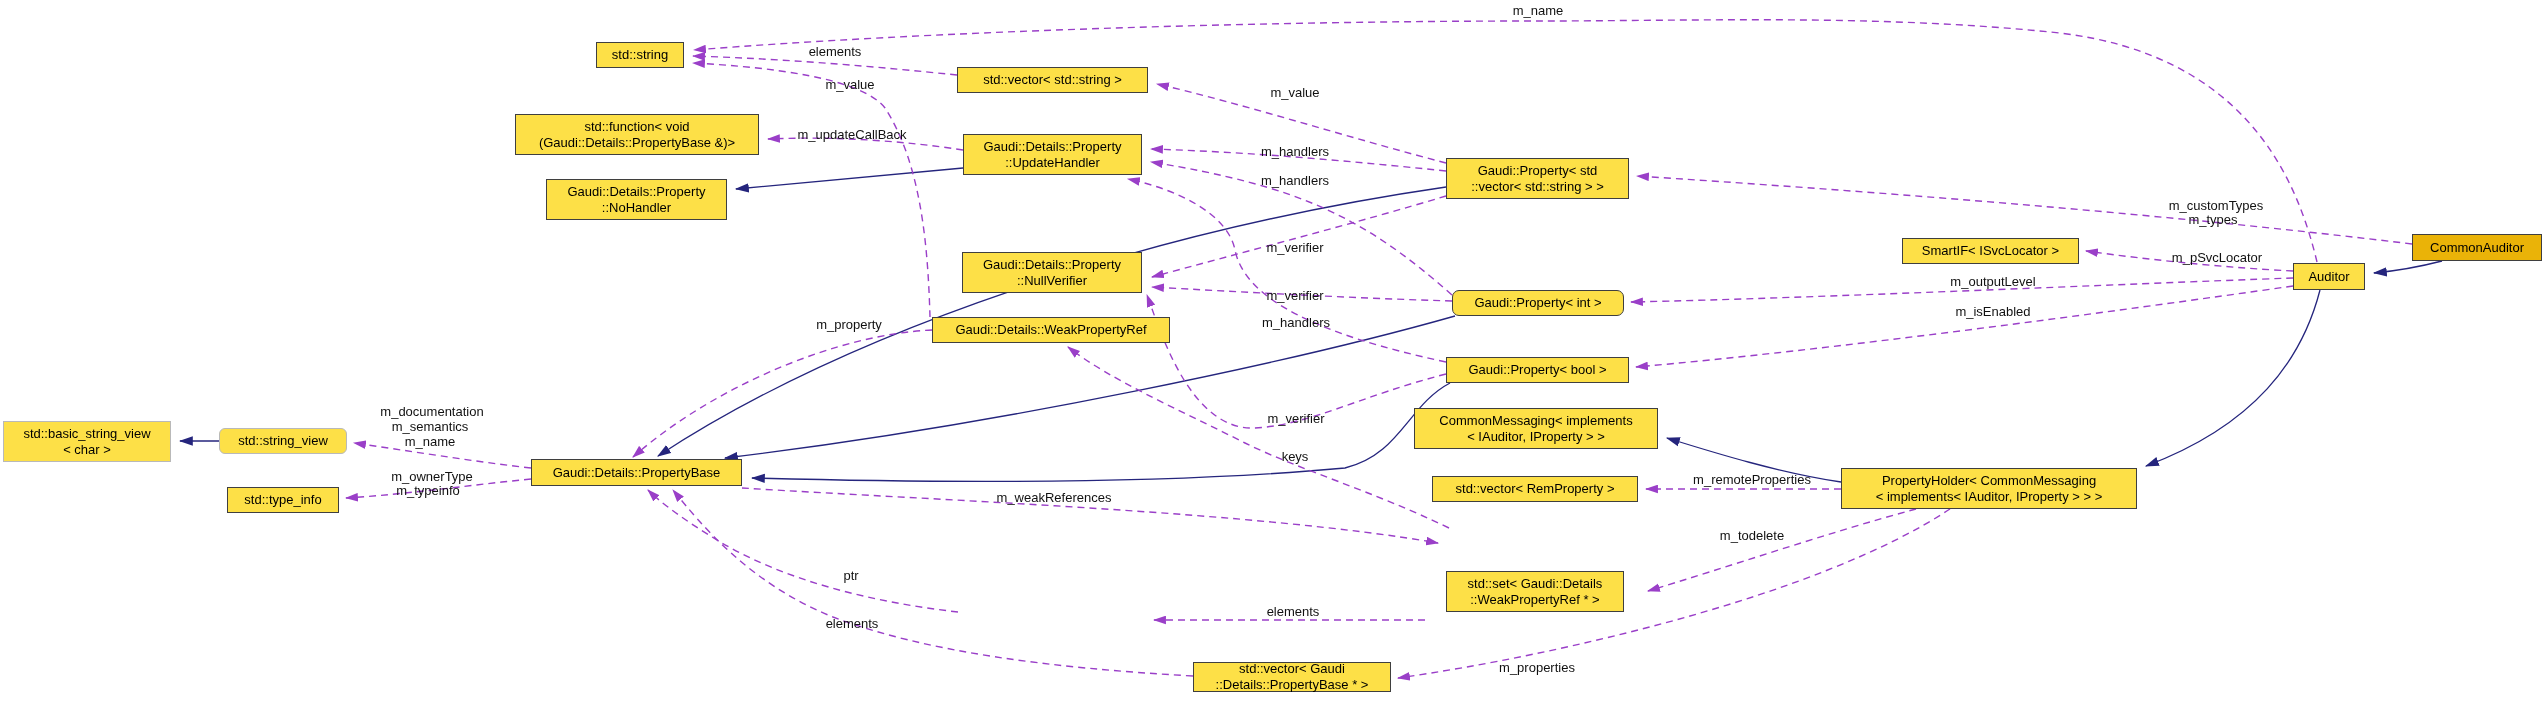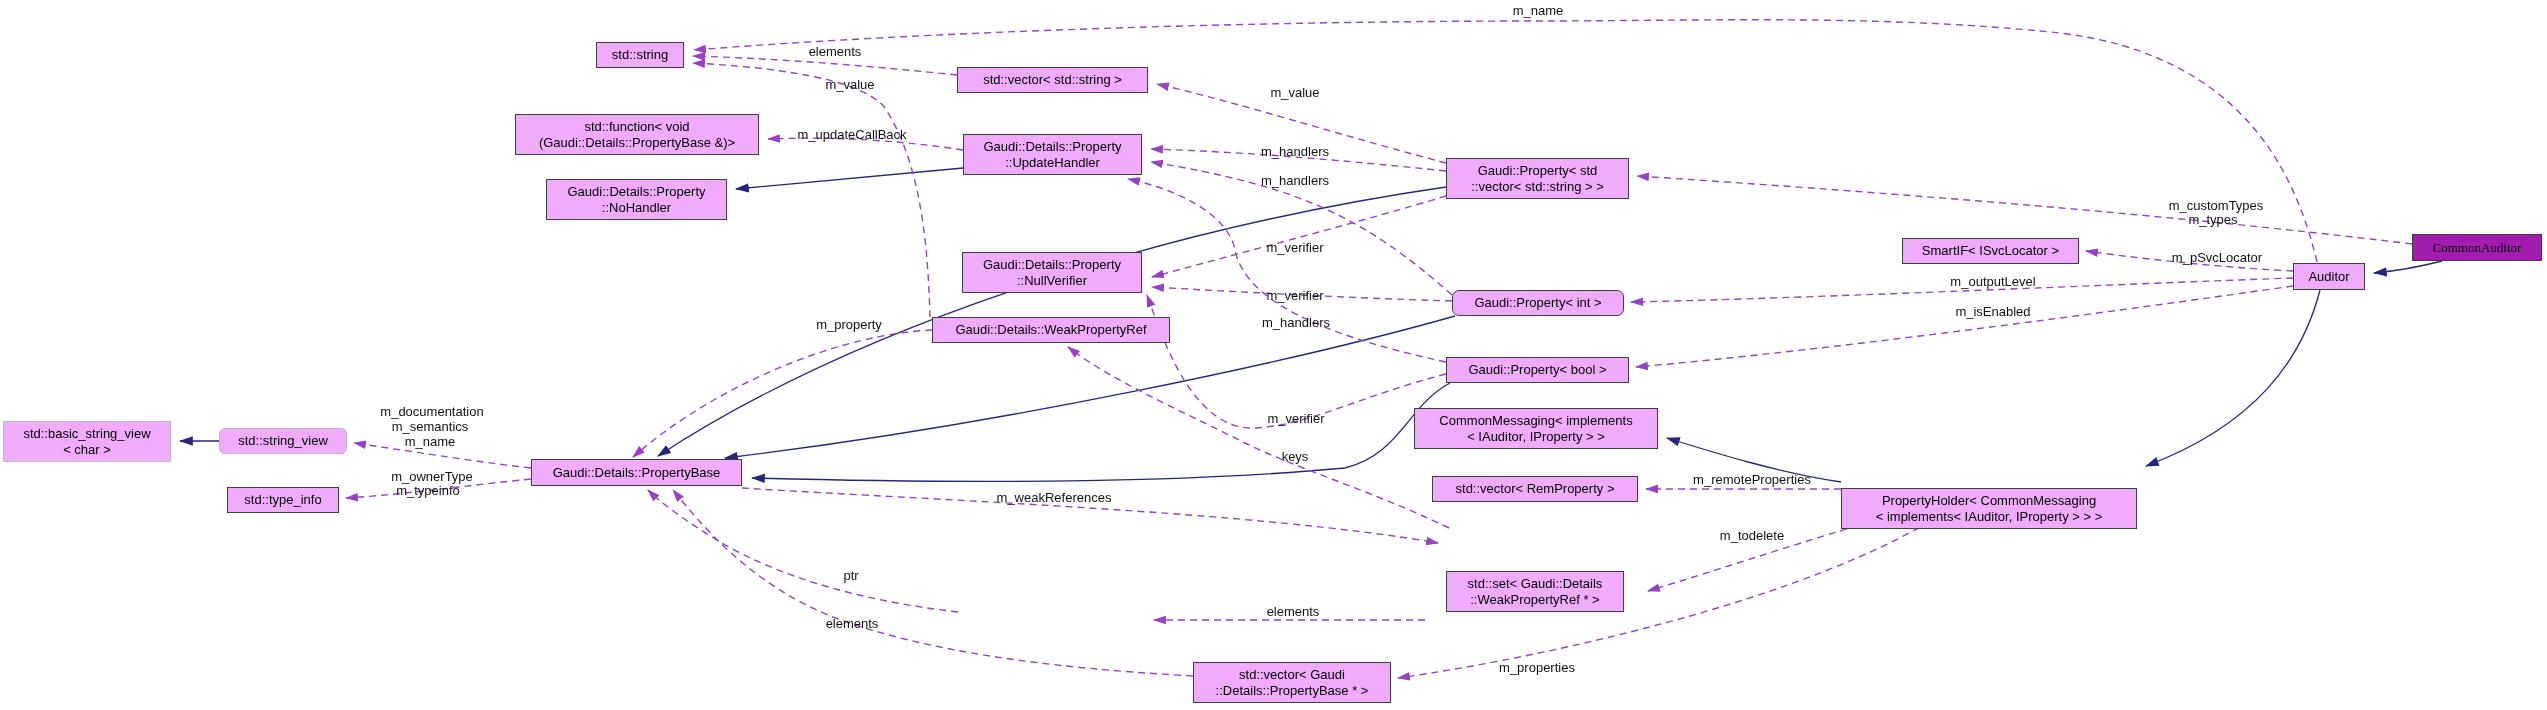--- a/index.html
+++ b/index.html
@@ -7,33 +7,33 @@
     position:relative;
     width:2547px;height:710px;
     background:#ffffff;
     font-family:"Liberation Sans", sans-serif;
     overflow:hidden;
   }
   #edges{position:absolute;left:0;top:0;width:2547px;height:710px;}
   .node{
     position:absolute;
     box-sizing:border-box;
-    background:#f0abfc;
+    background:#fde047;
     border:1.5px solid #3f3f3f;
     color:#000000;
     font-size:13px;
     line-height:1.2;
     display:flex;align-items:center;justify-content:center;
     text-align:center;
     white-space:pre-line;
     padding:1px 4px;
     z-index:2;
     cursor:pointer;
   }
-  .node.focus{background:#a21caf;font-family:Liberation Serif, serif;}
+  .node.focus{background:#eab308;}
   .node.ext{border-color:#b9b9b9;}
   .elabel{
     position:absolute;
     transform:translate(-50%,-50%);
     font-size:13px;
     color:#111111;
     white-space:nowrap;
     z-index:3;
     pointer-events:none;
   }
@@ -110,23 +110,23 @@
   <div class="node" style="left:531px;top:459px;width:211px;height:27px;">Gaudi::Details::PropertyBase</div>
   <div class="node ext" style="left:3px;top:421px;width:168px;height:41px;">std::basic_string_view
 &lt; char &gt;</div>
   <div class="node ext" style="left:219px;top:428px;width:128px;height:26px;border-radius:6px;">std::string_view</div>
   <div class="node" style="left:227px;top:487px;width:112px;height:26px;">std::type_info</div>
   <div class="node" style="left:1414px;top:408px;width:244px;height:41px;">CommonMessaging&lt; implements
 &lt; IAuditor, IProperty &gt; &gt;</div>
   <div class="node" style="left:1432px;top:476px;width:206px;height:26px;">std::vector&lt; RemProperty &gt;</div>
   <div class="node" style="left:1446px;top:527px;width:178px;height:41px;margin-top:44px;">std::set&lt; Gaudi::Details
 ::WeakPropertyRef * &gt;</div>
-  <div class="node" style="left:1193px;top:662px;width:198px;height:41px;">std::vector&lt; Gaudi
+  <div class="node" style="left:1193px;top:662px;width:198px;height:30px;">std::vector&lt; Gaudi
 ::Details::PropertyBase * &gt;</div>
-  <div class="node" style="left:1841px;top:468px;width:296px;height:41px;margin-top:20px;">PropertyHolder&lt; CommonMessaging
+  <div class="node" style="left:1841px;top:468px;width:296px;height:41px;">PropertyHolder&lt; CommonMessaging
 &lt; implements&lt; IAuditor, IProperty &gt; &gt; &gt;</div>
   <div class="node" style="left:1902px;top:238px;width:177px;height:26px;">SmartIF&lt; ISvcLocator &gt;</div>
   <div class="node" style="left:2293px;top:263px;width:72px;height:27px;">Auditor</div>
   <div class="node focus" style="left:2412px;top:234px;width:130px;height:27px;">CommonAuditor</div>
 
   <span class="elabel" style="left:1538px;top:10px;">m_name</span>
   <span class="elabel" style="left:835px;top:51px;">elements</span>
   <span class="elabel" style="left:850px;top:84px;">m_value</span>
   <span class="elabel" style="left:852px;top:134px;">m_updateCallBack</span>
   <span class="elabel" style="left:1295px;top:92px;">m_value</span>

